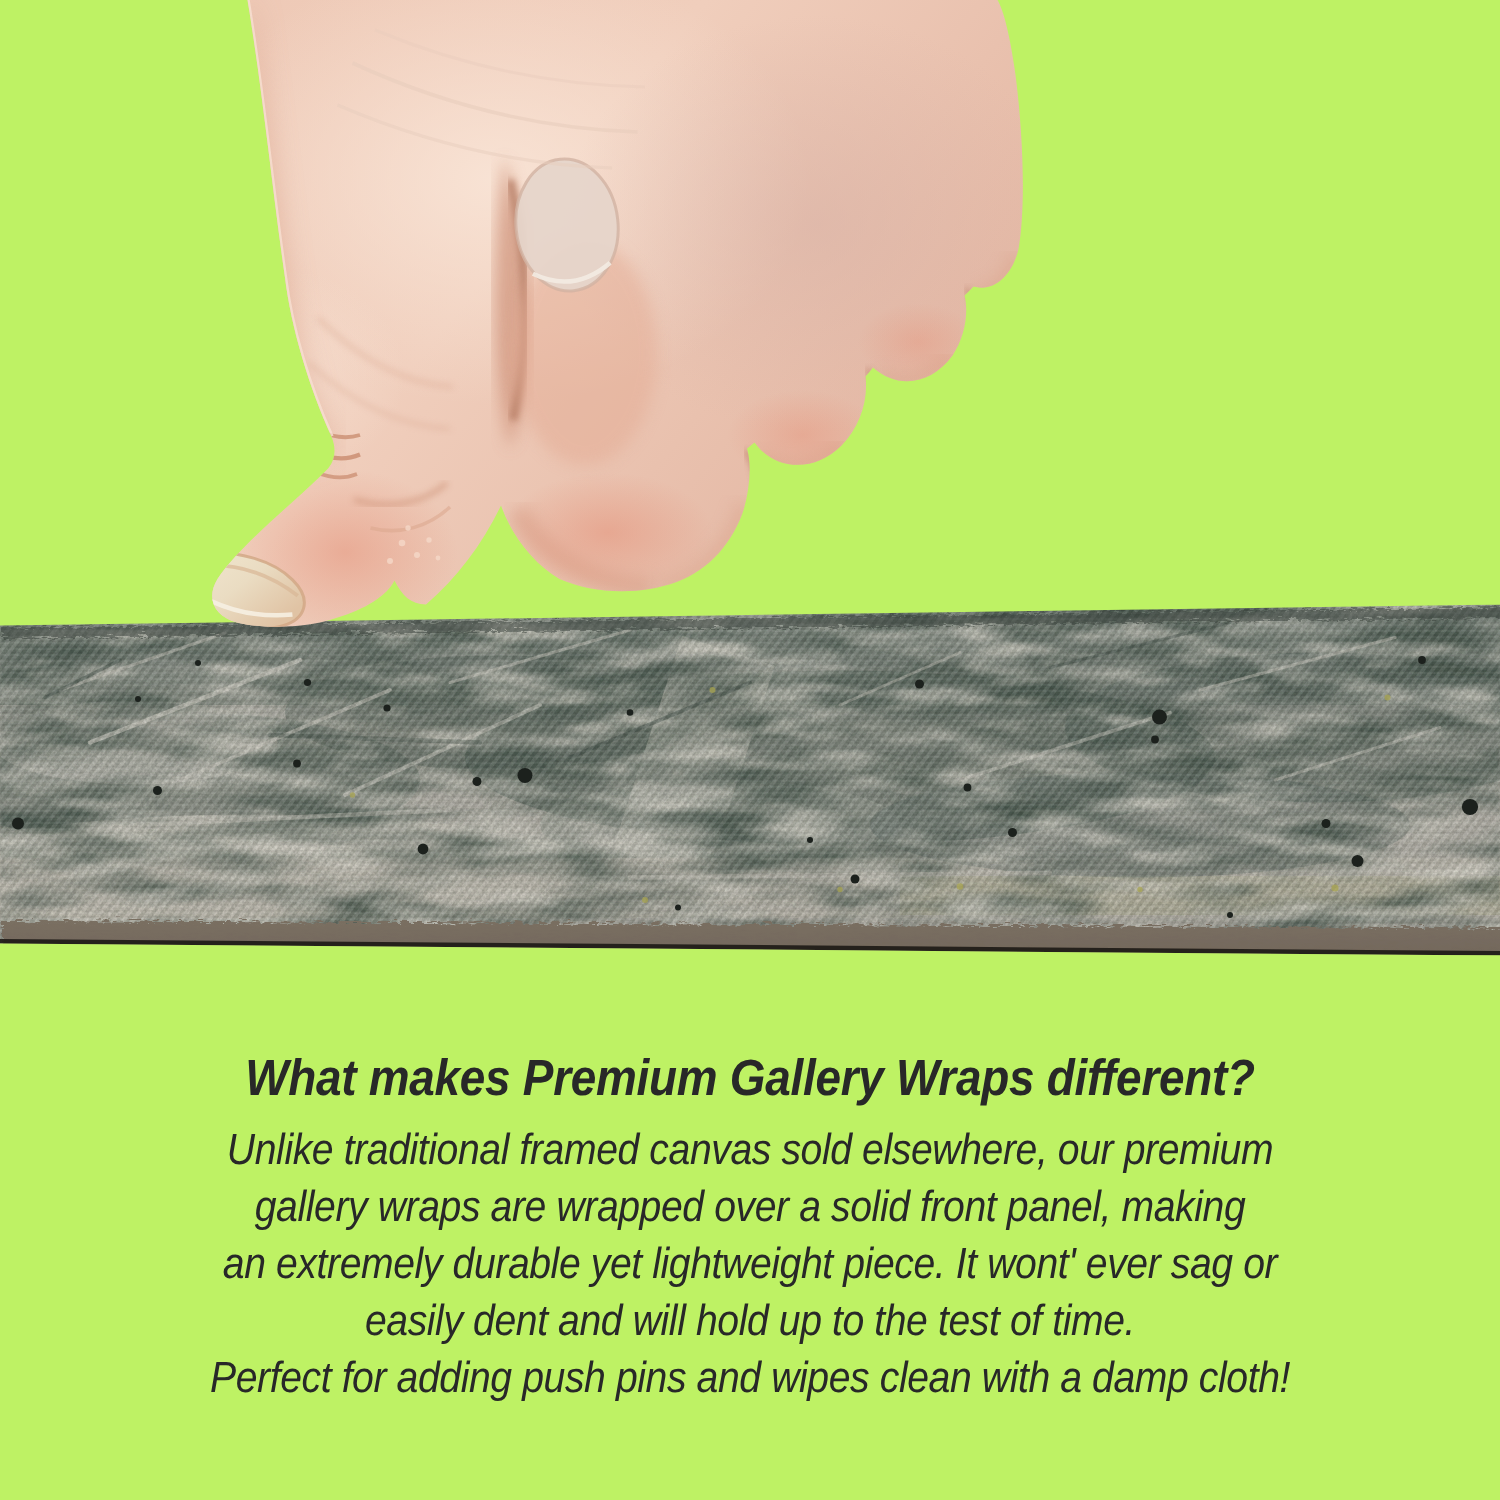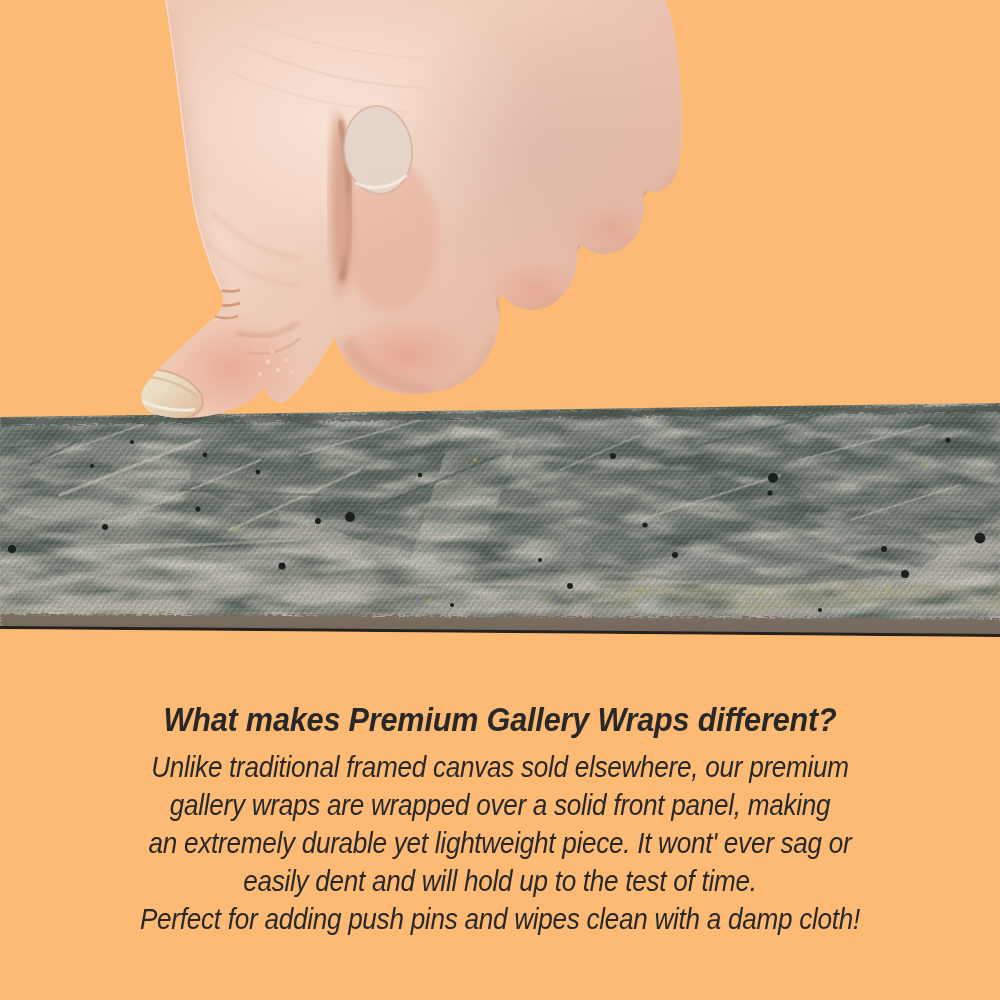--- a/index.html
+++ b/index.html
@@ -1,18 +1,18 @@
 <!DOCTYPE html>
 <html><head>
 <meta charset="utf-8">
 <style>
   html,body{margin:0;padding:0;background:#ffffff;}
   .stage{
     position:relative; width:1000px; height:1000px;
-    background:#fdba74; overflow:hidden;
+    background:#bef264; overflow:hidden;
     font-family:"Liberation Sans", sans-serif;
   }
   .layer{position:absolute; left:0;}
   .strip-svg{top:400px; width:1000px; height:240px; display:block;}
   .hand-svg{top:0; width:1000px; height:422px; display:block;}
   .copy{
     position:absolute; top:697px; left:0; width:1000px;
     text-align:center; color:#282828; font-style:italic;
     transform:scaleX(0.90); transform-origin:500px 0;
   }

